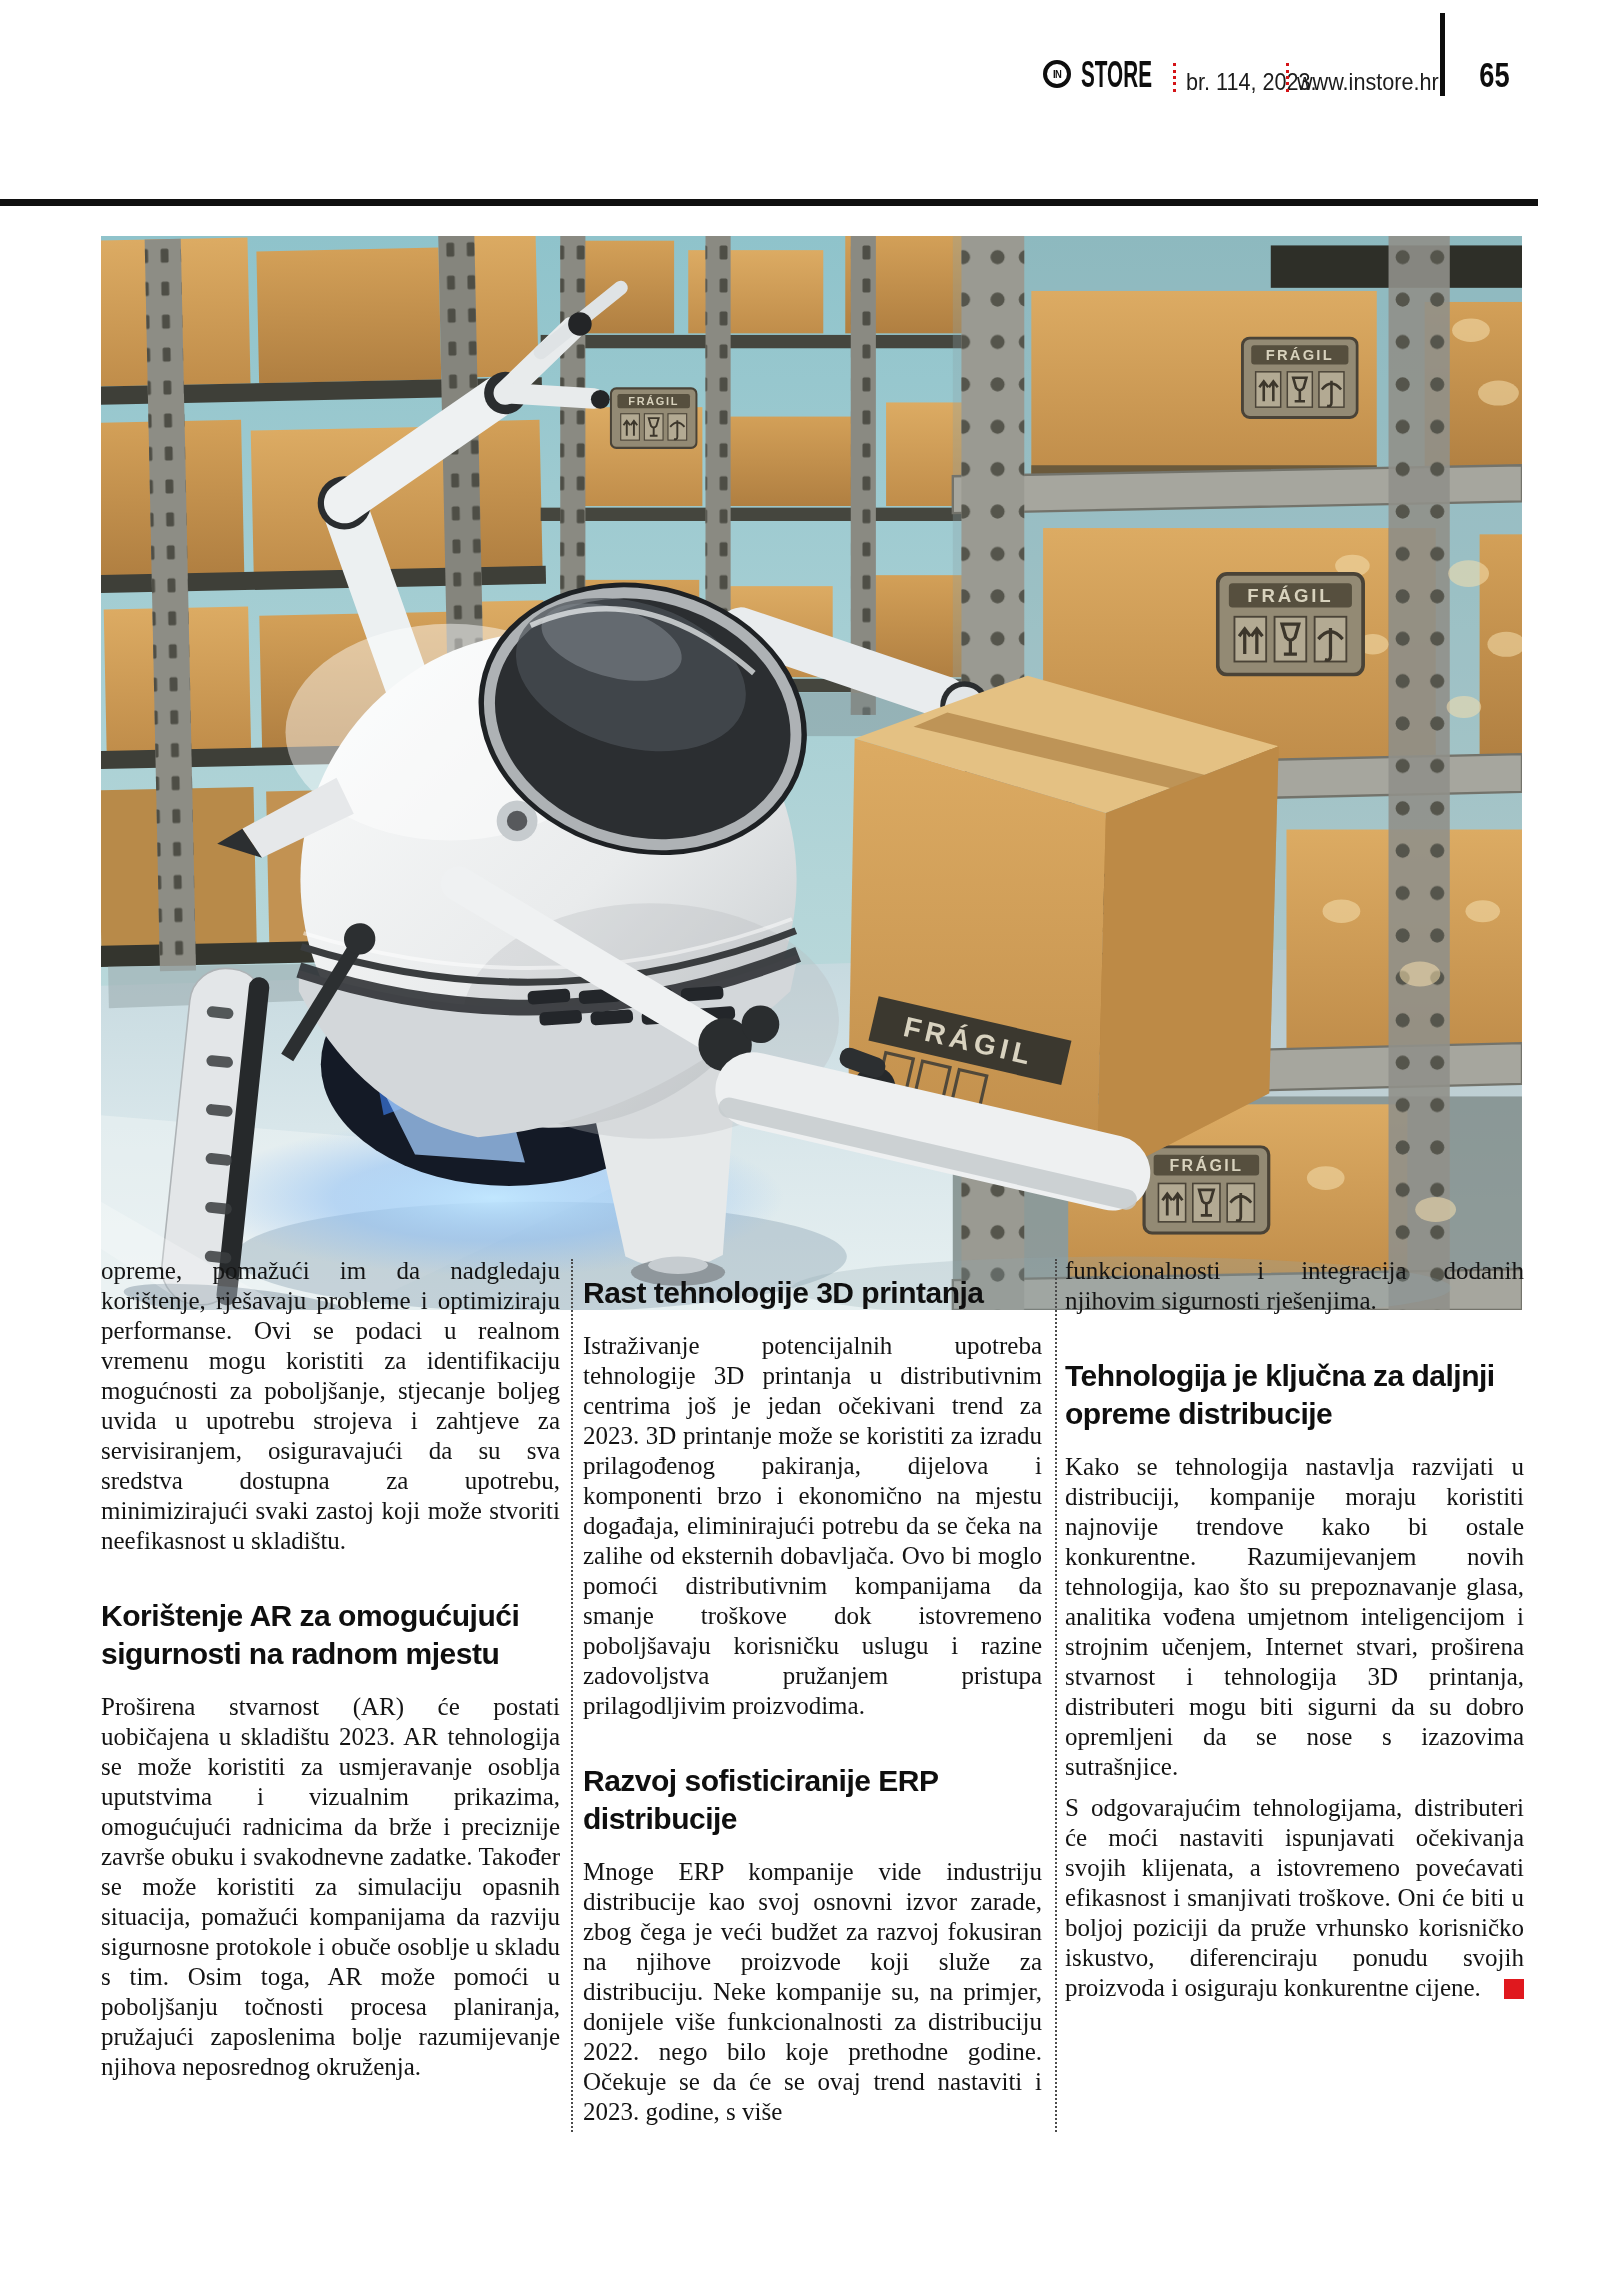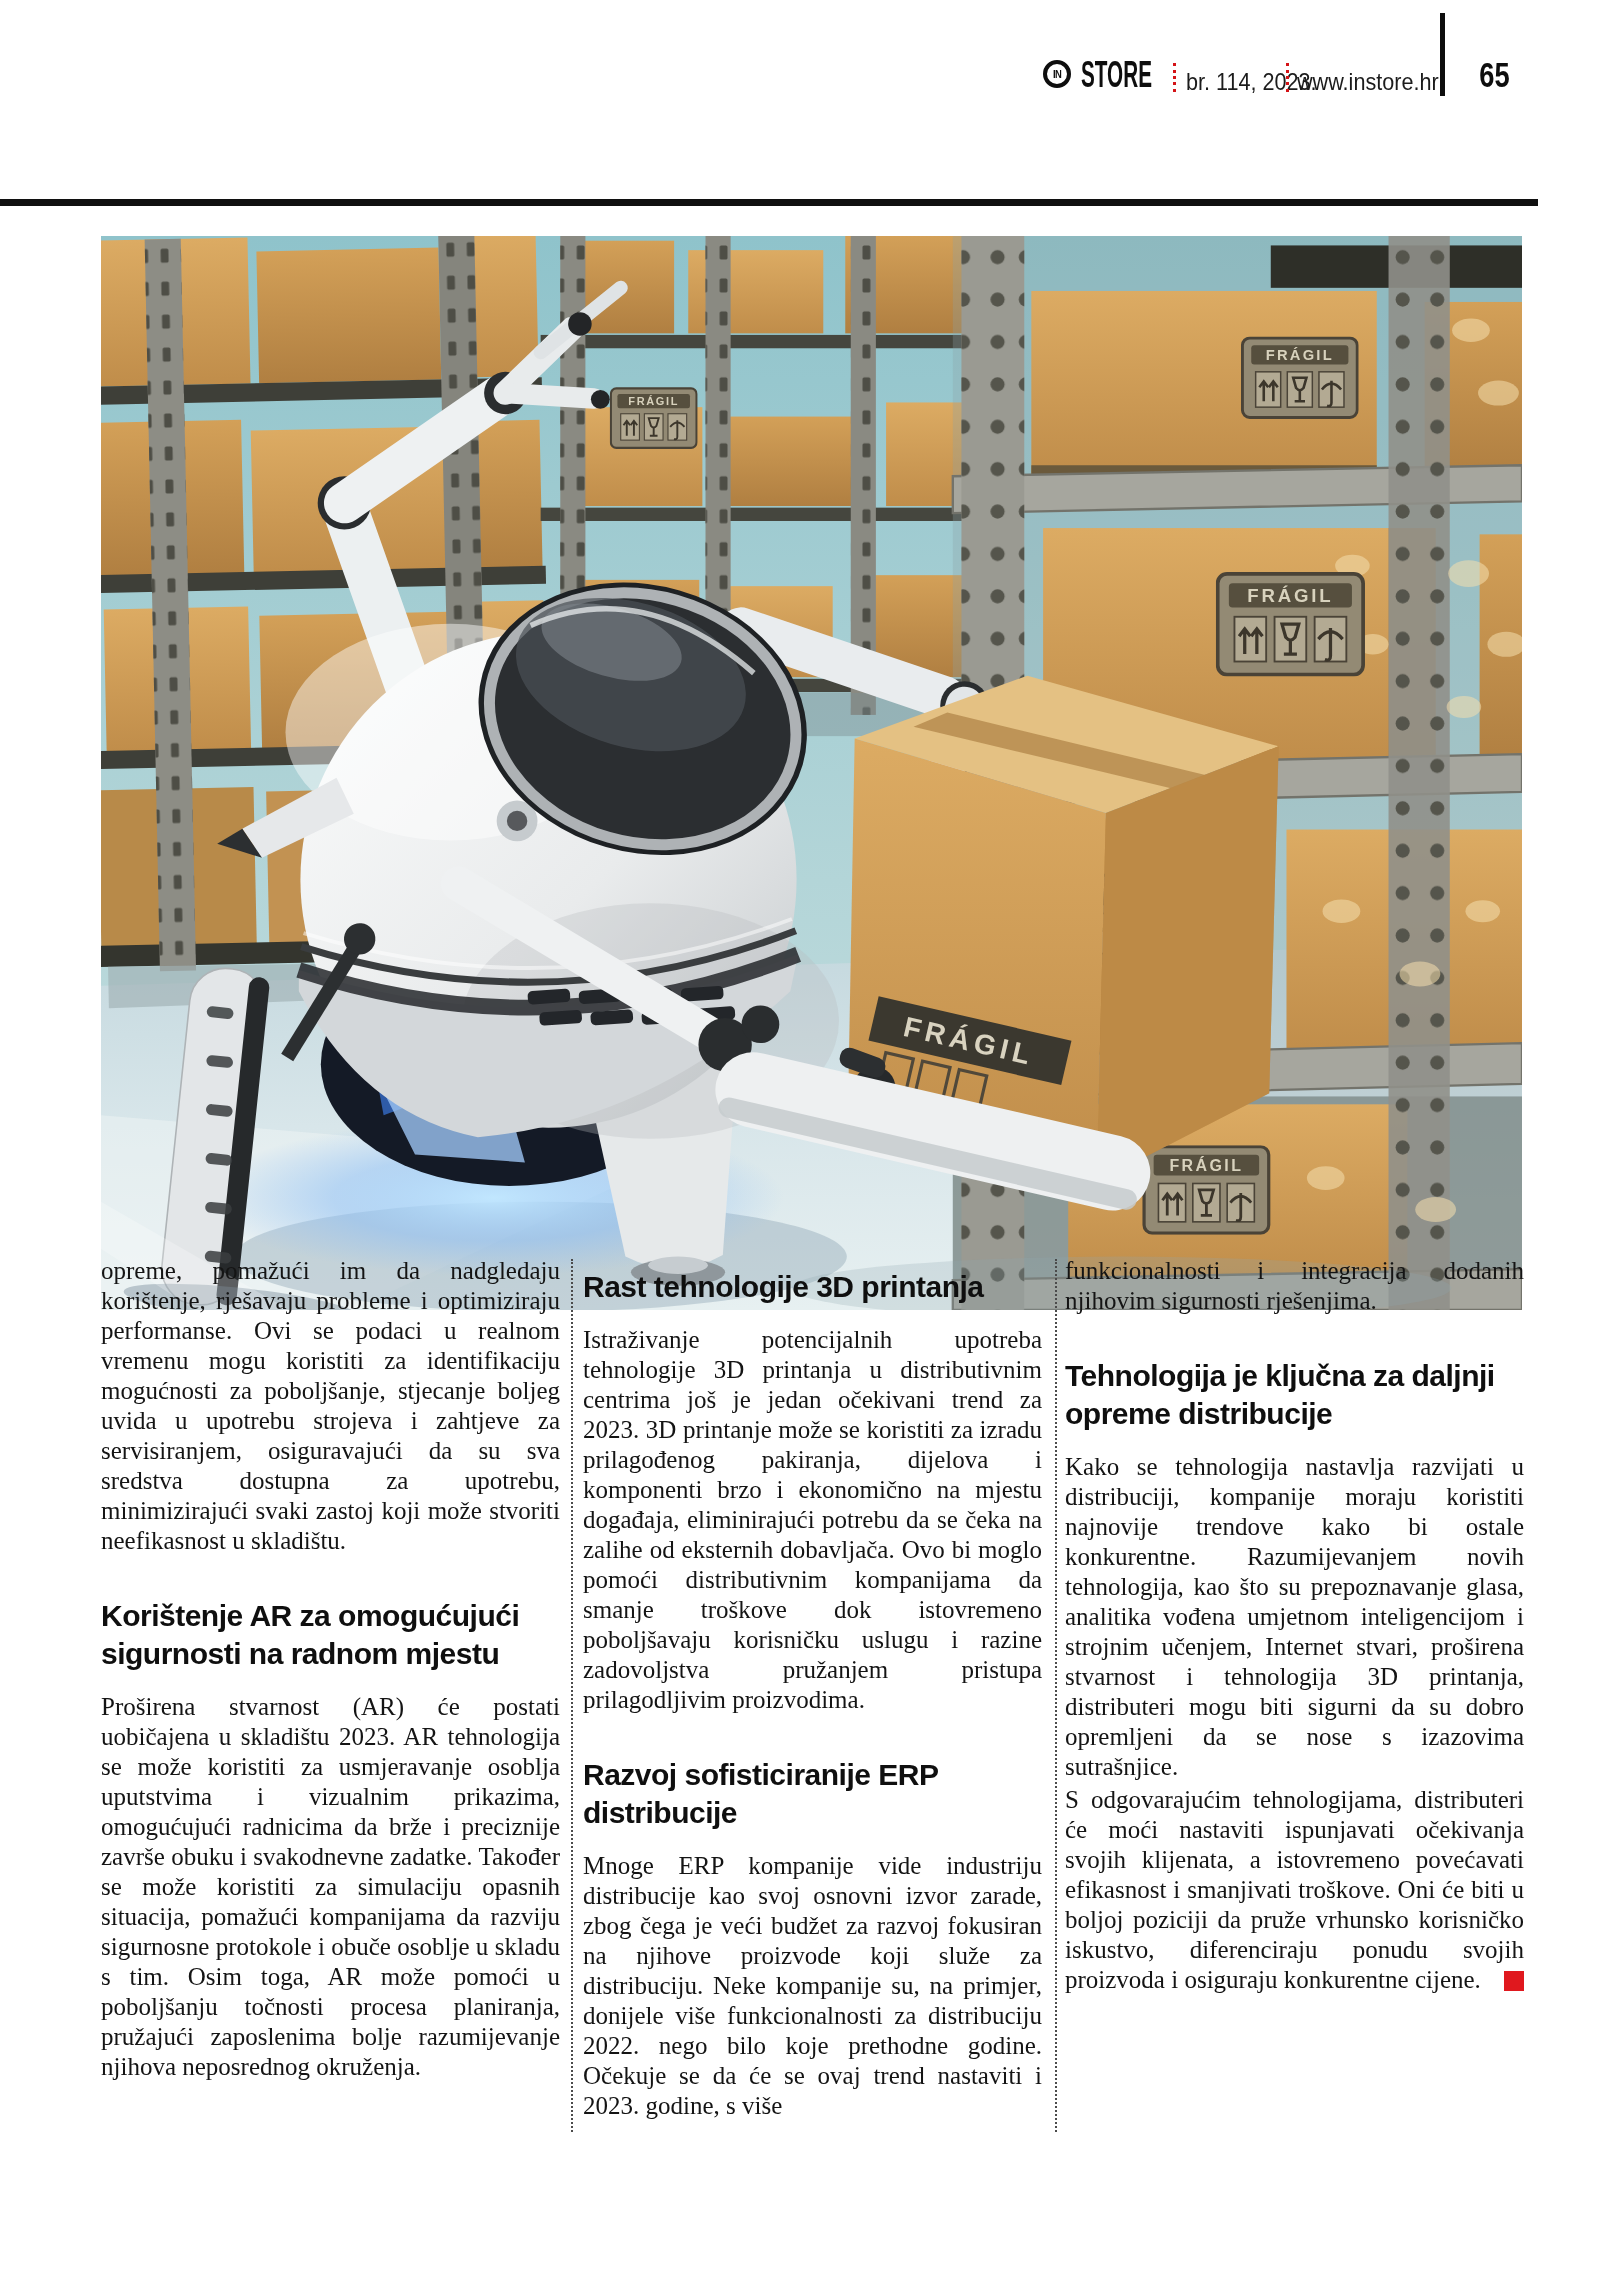--- a/index.html
+++ b/index.html
@@ -24,24 +24,24 @@
 
   
   .photo{position:absolute;left:101px;top:236px;width:1421px;height:1074px;overflow:hidden;}
   .photo svg{display:block;}
 
   
   .columns{position:absolute;left:101px;top:1256px;width:1422px;}
   .colgrid{display:grid;grid-template-columns:459px 459px 459px;column-gap:23px;}
   .col{min-height:7.9px;}
   .col p{margin:0;font-size:25px;line-height:30px;text-align:justify;hyphens:auto;-webkit-hyphens:auto;color:#141414;}
-  .col p + p{margin-top:3px;}
+  .col p + p{margin-top:11px;}
   .col h2{font-family:"Liberation Sans",sans-serif;font-weight:600;letter-spacing:-0.5px;
           font-size:30px;line-height:38px;color:#0f0f0f;margin:41px 0 19px 0;}
-  .col h2.first{margin-top:12px;}
+  .col h2.first{margin-top:18px;}
   .divider{position:absolute;top:3.1px;width:0;height:873px;border-left:2.4px dotted #4b4b4b;}
   .d1{left:470px;}
   .d2{left:954px;}
   .lastp{position:relative;}
   .end-mark{position:absolute;right:0;bottom:3.9px;width:20.4px;height:20.4px;background:#e0181e;}
 </style>
 </head>
 <body>
 
 <div id="page">

